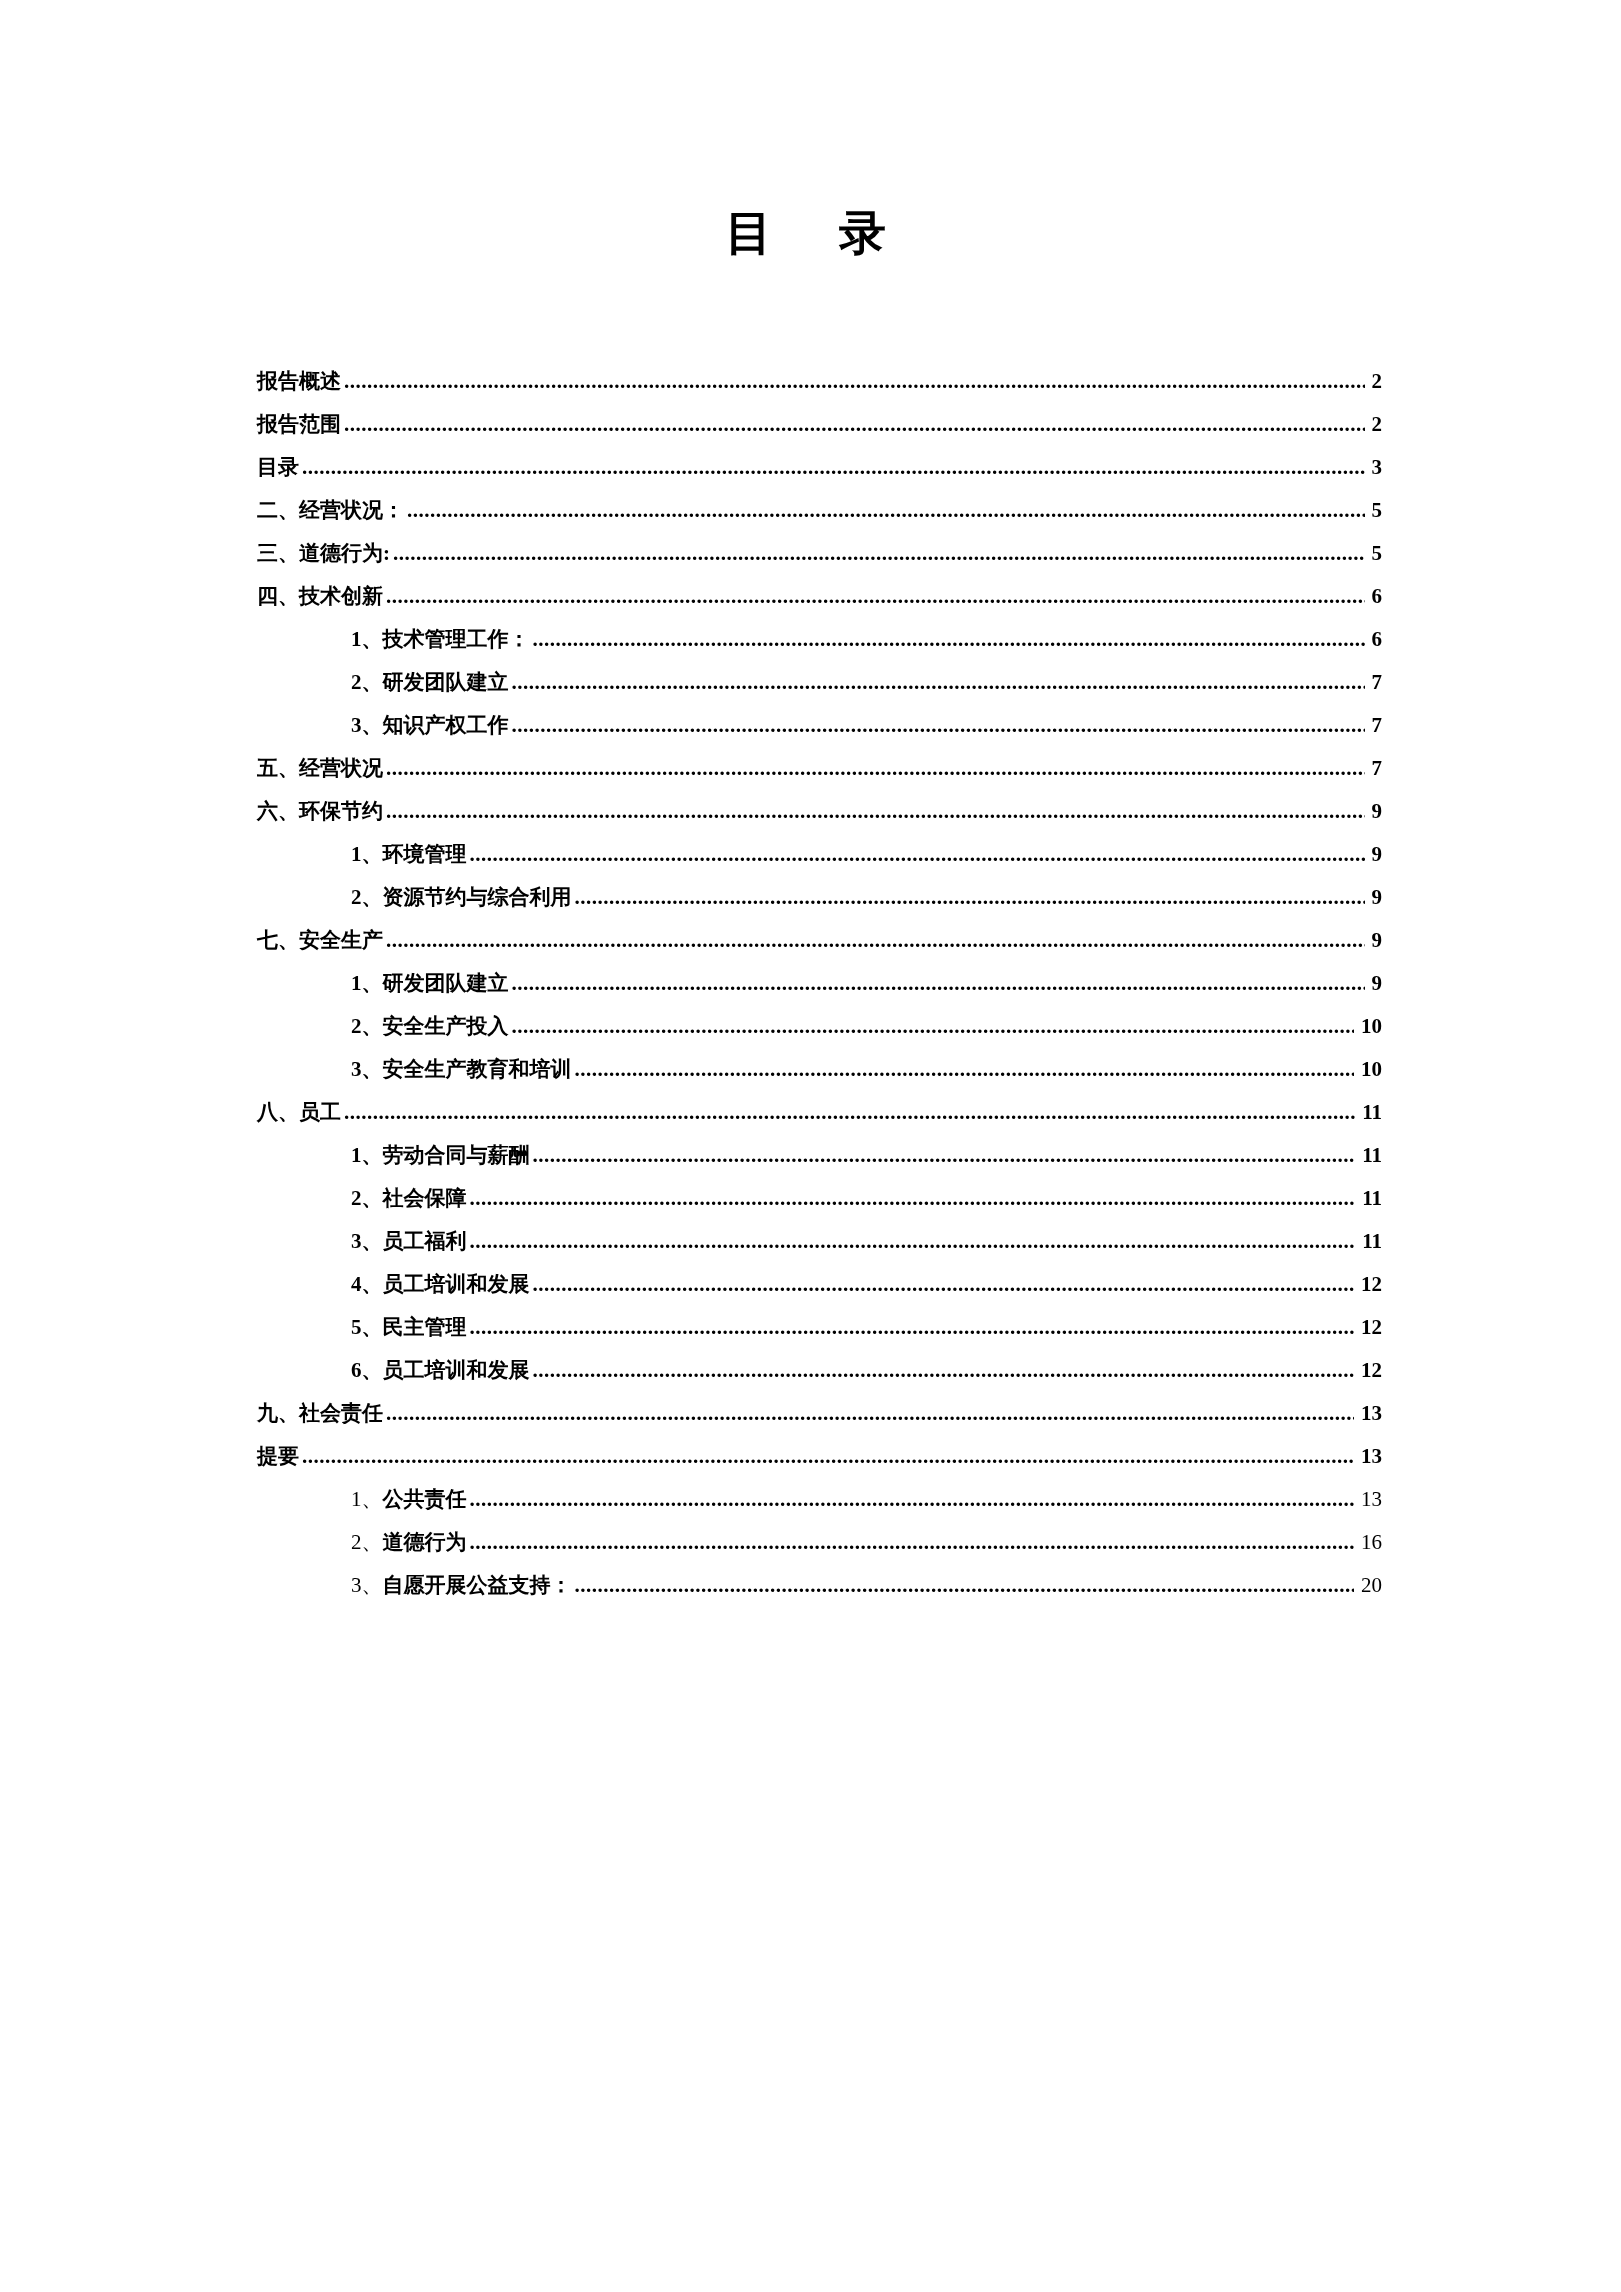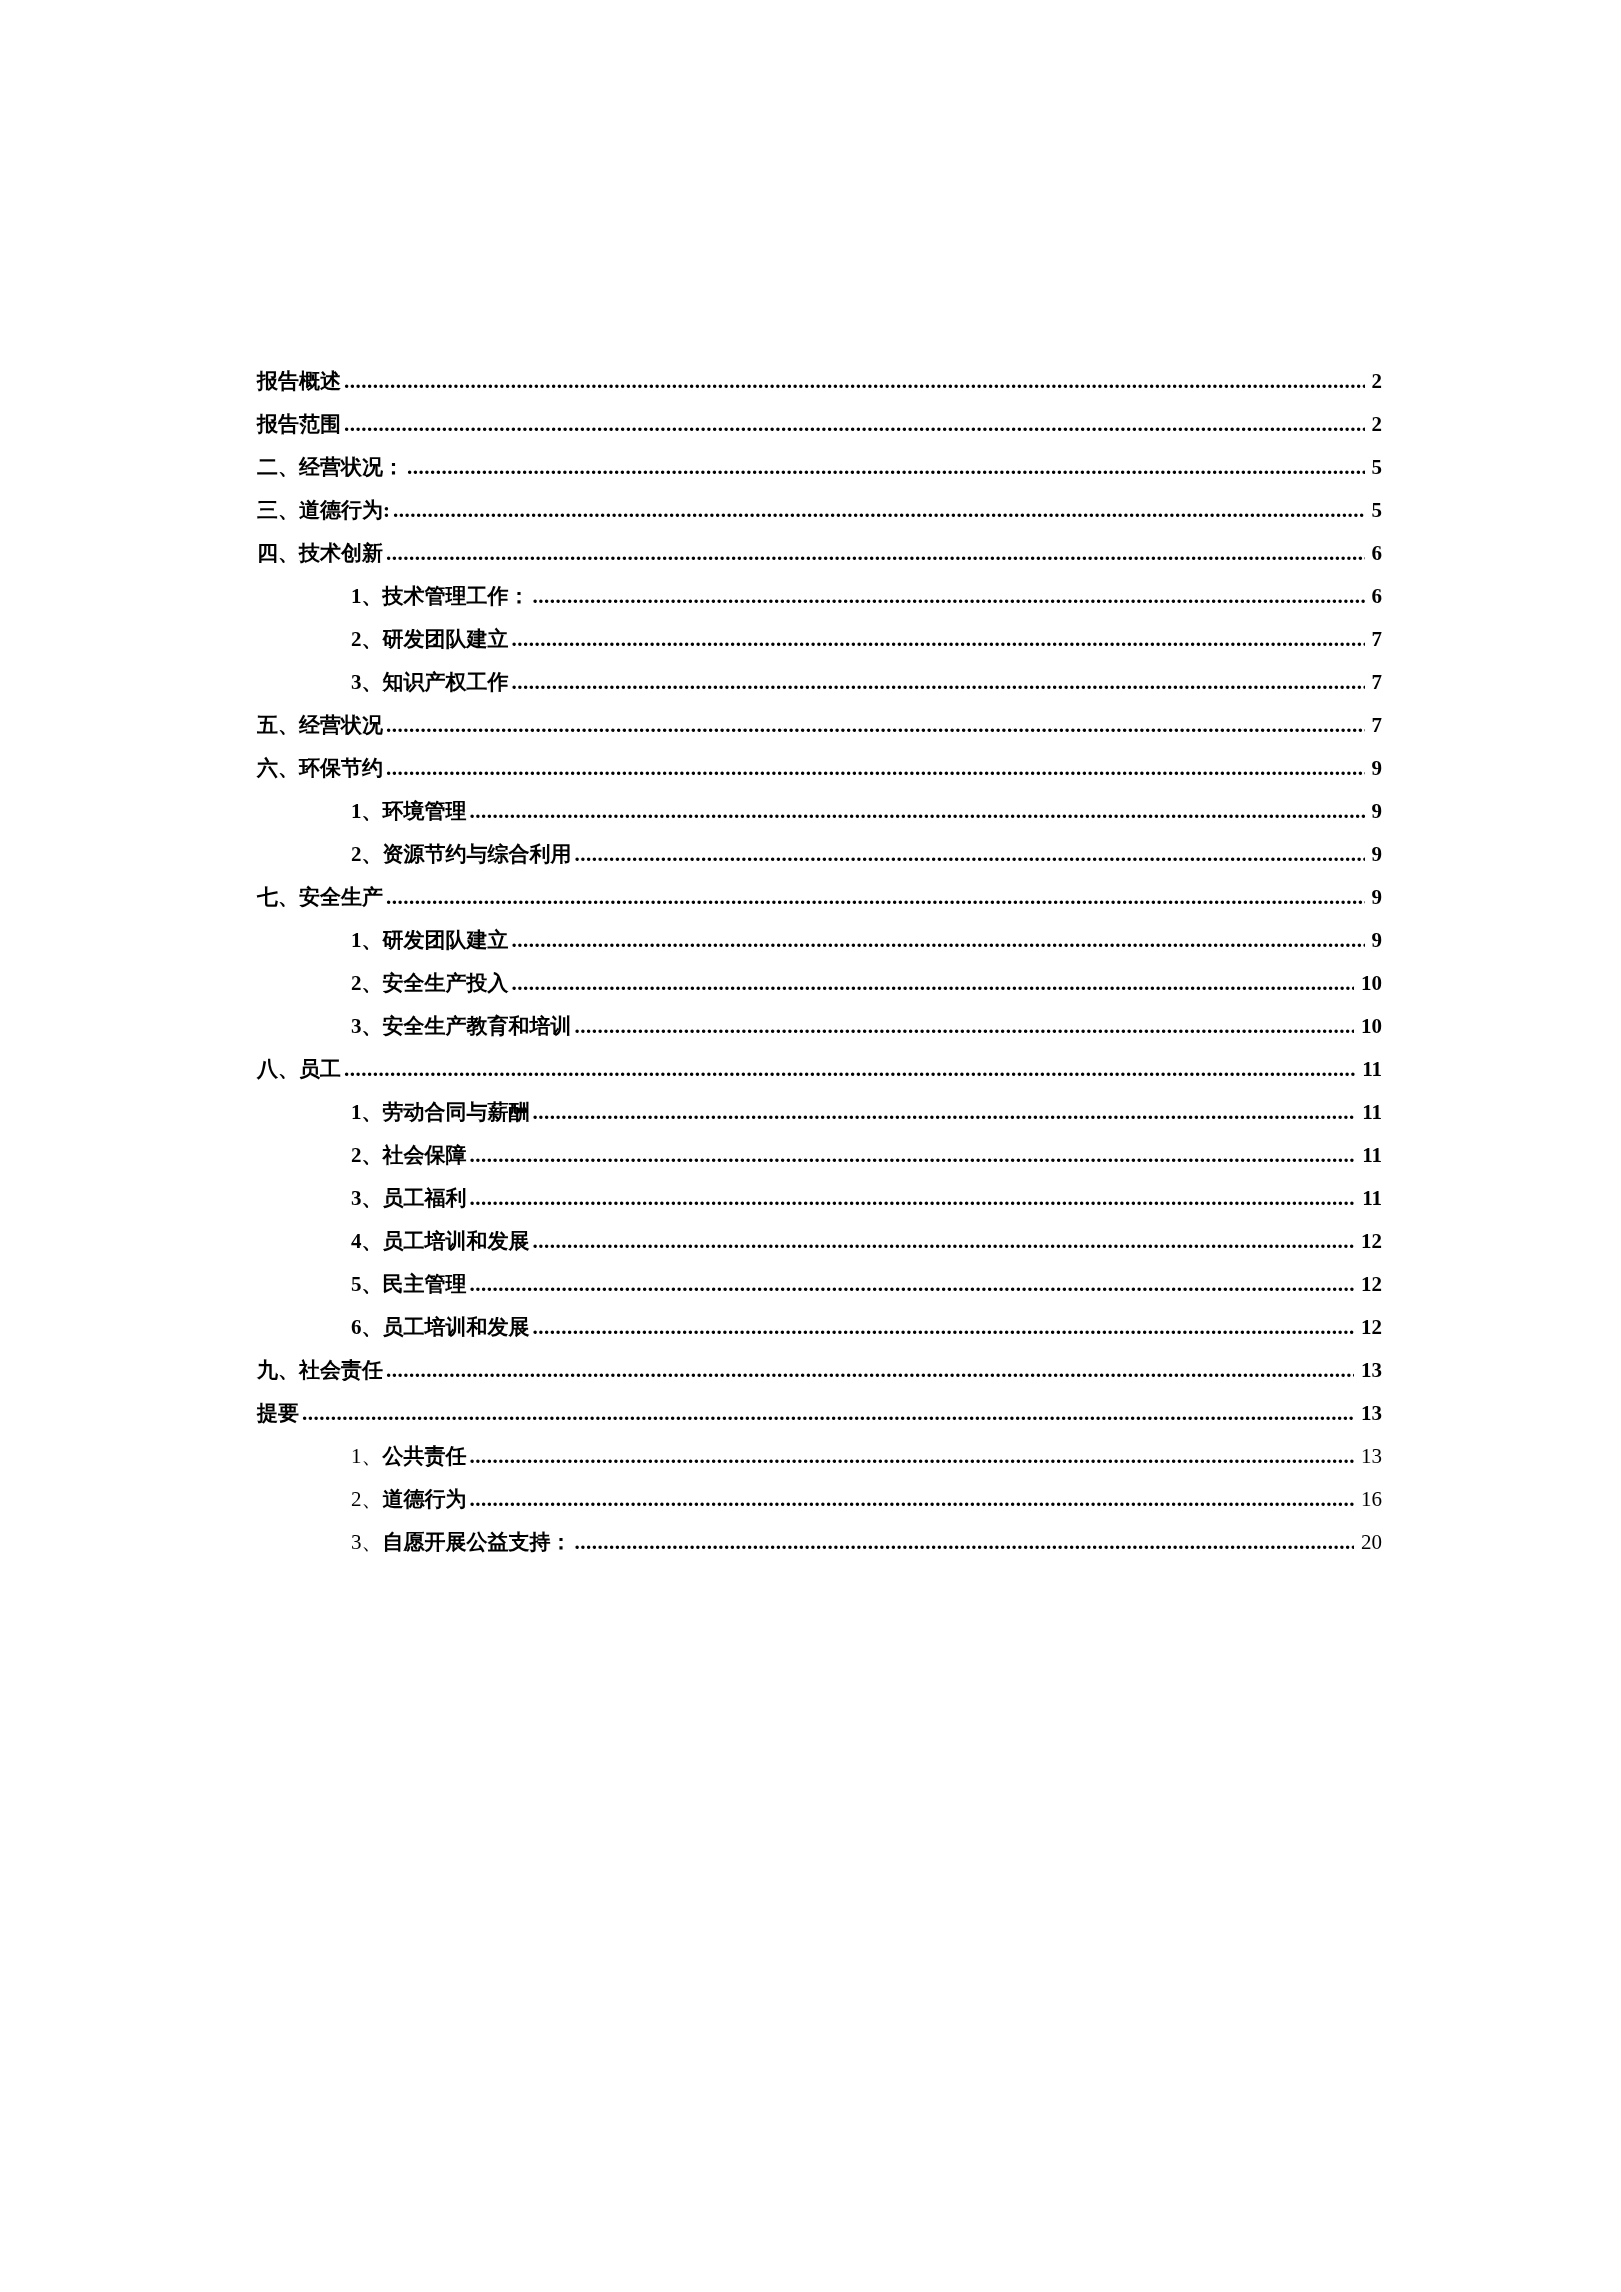--- a/index.html
+++ b/index.html
@@ -70,32 +70,39 @@
   }
   .pagenum {
     flex: 0 0 auto;
     text-align: right;
   }
 </style>
 </head>
 <body>
 
 <div class="page">
+  <h1 class="title">目　录</h1>
   <div class="toc" id="toc">
       <div class="row">
     <span class="num"></span>
     <span class="label">报告概述</span>
     <span class="leader"></span>
     <span class="pagenum">2</span>
   </div>
       <div class="row">
     <span class="num"></span>
     <span class="label">报告范围</span>
     <span class="leader"></span>
     <span class="pagenum">2</span>
+  </div>
+      <div class="row">
+    <span class="num"></span>
+    <span class="label">目录</span>
+    <span class="leader"></span>
+    <span class="pagenum">3</span>
   </div>
       <div class="row">
     <span class="num"></span>
     <span class="label">二、经营状况：</span>
     <span class="leader"></span>
     <span class="pagenum">5</span>
   </div>
       <div class="row">
     <span class="num"></span>
     <span class="label">三、道德行为:</span>

